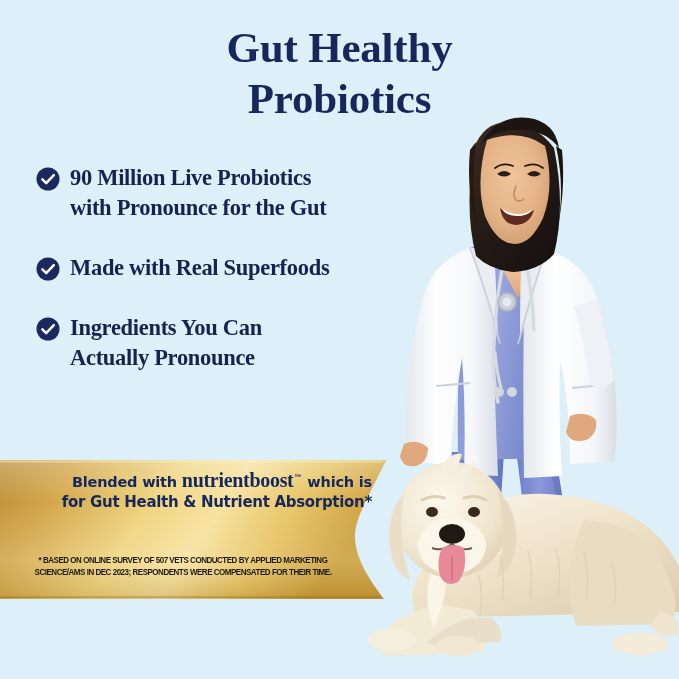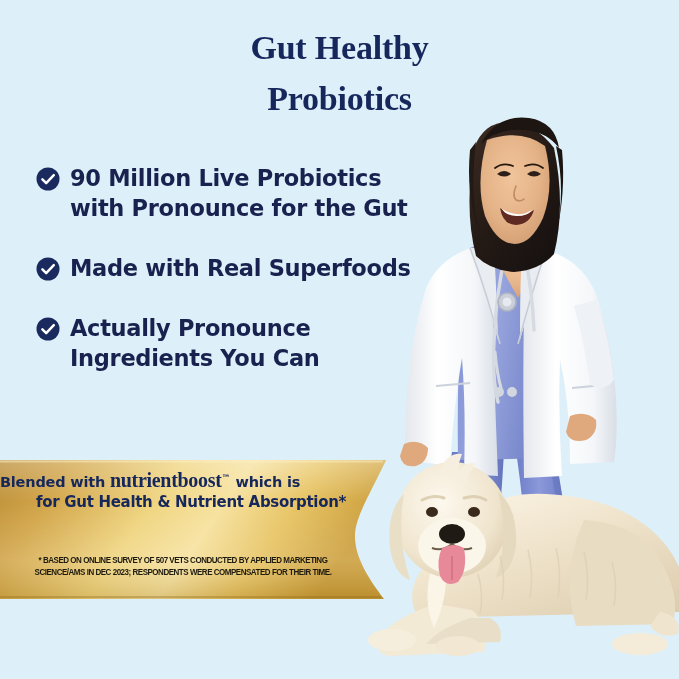--- a/index.html
+++ b/index.html
@@ -25,21 +25,21 @@
     position: absolute;
     top: 22px;
     left: 0;
     width: 679px;
     text-align: center;
     z-index: 6;
   }
   .title-line {
     font-family: "Liberation Serif", serif;
     font-weight: bold;
-    font-size: 34px;
+    font-size: 43px;
     line-height: 51px;
     letter-spacing: -0.2px;
     color: #16275c;
     white-space: nowrap;
   }
 
   
   .bullets {
     position: absolute;
     top: 163px;
@@ -62,21 +62,21 @@
   }
   .check-icon svg { display: block; }
   .bullet-text {
     font-family: "DejaVu Sans", sans-serif;
     font-weight: bold;
     font-size: 22.5px;
     line-height: 30px;
     color: #19224f;
     letter-spacing: -0.3px;
   }
-  .bullet-text .ln { display: block; }
+  .bullet-text .ln { display: block; font-family: Liberation Serif, serif; }
 
   
   .photo-layer {
     position: absolute;
     inset: 0;
     z-index: 3;
   }
 
   
   .banner {
@@ -90,21 +90,21 @@
   .banner svg {
     position: absolute;
     inset: 0;
     display: block;
   }
   .banner-text {
     position: absolute;
     left: 0;
     top: 0;
     width: 372px;
-    text-align: left;
+    text-align: right;
     color: #16275c;
   }
   .bt-line1 {
     margin-top: 9px;
     font-family: "DejaVu Sans", sans-serif;
     font-weight: bold;
     font-size: 14.5px;
     letter-spacing: -0.2px;
     white-space: nowrap;
   }
@@ -346,22 +346,22 @@
     </div>
 
     <div class="bullet-row">
       <span class="check-icon">
         <svg width="24" height="24" viewBox="0 0 24 24">
           <circle cx="12" cy="12" r="11.5" fill="#1b2a5e"></circle>
           <path d="M6.4 12.3 L10.2 16.1 L17.8 8.2" fill="none" stroke="#ffffff" stroke-width="2.5" stroke-linecap="round" stroke-linejoin="round"></path>
         </svg>
       </span>
       <span class="bullet-text">
+        <span class="ln">Ingredients You Can</span>
         <span class="ln">Actually Pronounce</span>
-        <span class="ln">Ingredients You Can</span>
       </span>
     </div>
 
   </div>
 
   <div class="banner">
     <svg width="392" height="139" viewBox="0 0 392 139">
       <defs>
         <linearGradient id="goldG" x1="0" y1="0" x2="1" y2="0.25">
           <stop offset="0" stop-color="#b6862b"></stop>

